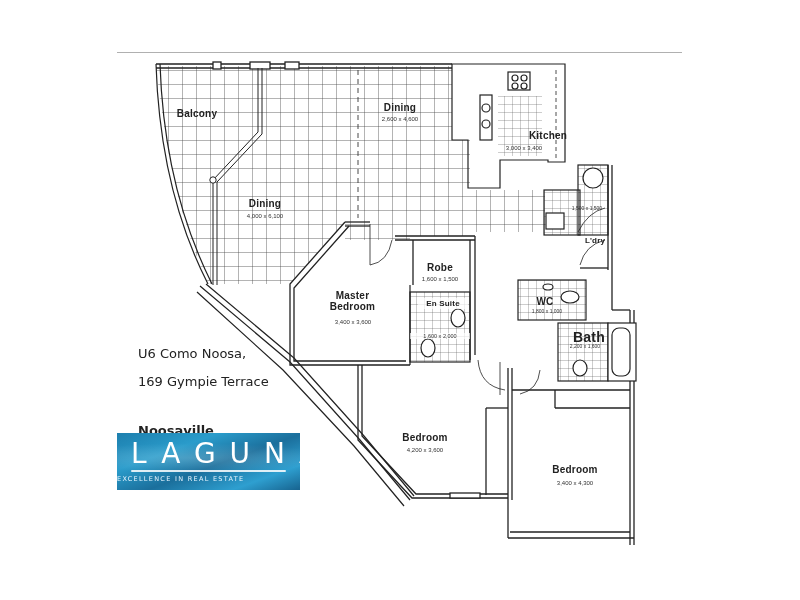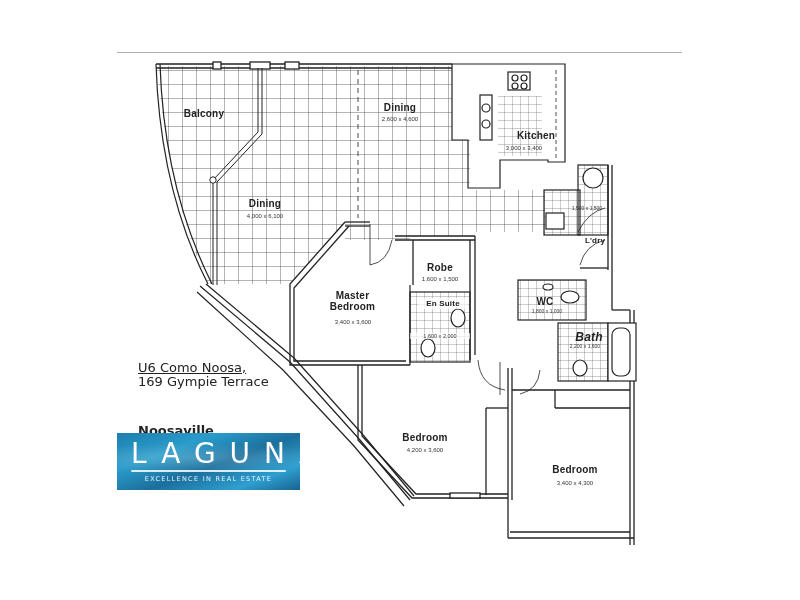--- a/index.html
+++ b/index.html
@@ -10,21 +10,21 @@
   .room-dim { position: absolute; font-family: "Liberation Sans", sans-serif; font-size: 6px; color: #333; text-align: center; white-space: nowrap; }
   .addr { position: absolute; left: 138px; font-family: "DejaVu Sans", sans-serif; font-size: 13px; color: #222; }
   .logo { position: absolute; left: 117px; top: 433px; width: 183px; height: 57px;
           background: linear-gradient(160deg, #1d7fae 0%, #2a9ccb 30%, #1b6f9c 55%, #2e9fd0 80%, #17638f 100%);
           overflow: hidden; }
   .logo::before { content: ""; position: absolute; left: -20px; top: 10px; width: 240px; height: 30px;
           background: radial-gradient(ellipse at 40% 50%, rgba(255,255,255,0.18), rgba(255,255,255,0) 70%); }
   .logo-word { position: absolute; left: 0; top: 4px; width: 100%; text-align: center; color: #ffffff;
           font-family: "DejaVu Sans", sans-serif; font-size: 28px; letter-spacing: 14px; text-indent: 14px; font-weight: normal; }
   .logo-swoosh { position: absolute; left: 14px; top: 37px; width: 155px; height: 2px; background: rgba(255,255,255,0.85); border-radius: 2px; }
-  .logo-tag { position: absolute; left: 0; top: 42px; width: 100%; text-align: center; color: #e8f6ff;
+  .logo-tag { position: absolute; left: 0; top: 42px; width: 100%; color: #e8f6ff;
           font-family: "DejaVu Sans", sans-serif; font-size: 6.5px; letter-spacing: 1.3px; }
 </style>
 </head>
 <body>
 
 <div class="topline"></div>
 
 <svg class="plan" width="800" height="600" viewBox="0 0 800 600">
   <defs>
     <pattern id="tile" width="14" height="14" patternUnits="userSpaceOnUse">
@@ -152,26 +152,26 @@
   <g stroke="#222" stroke-width="1.3" fill="none">
     <line x1="512" y1="390" x2="630" y2="390"></line>
     <line x1="555" y1="390" x2="555" y2="408"></line>
     <line x1="555" y1="408" x2="630" y2="408"></line>
     <line x1="510" y1="532" x2="630" y2="532"></line>
     <line x1="508" y1="538" x2="634" y2="538"></line>
     <line x1="508" y1="500" x2="508" y2="538"></line>
   </g>
 </svg>
 
-<div class="room-label" style="left:169px;top:108px;width:70px;">Balcony</div>
+<div class="room-label" style="left:162px;top:108px;width:70px;">Balcony</div>
 
 <div class="room-label" style="left:365px;top:102px;width:70px;">Dining</div>
 <div class="room-dim" style="left:365px;top:116px;width:70px;">2,600 x 4,600</div>
 
-<div class="room-label" style="left:506px;top:130px;width:60px;">Kitchen</div>
+<div class="room-label" style="left:518px;top:130px;width:60px;">Kitchen</div>
 <div class="room-dim" style="left:492px;top:145px;width:64px;">3,000 x 3,400</div>
 
 <div class="room-label" style="left:235px;top:198px;width:60px;">Dining</div>
 <div class="room-dim" style="left:232px;top:213px;width:66px;">4,000 x 6,100</div>
 
 <div class="room-label" style="left:575px;top:196px;width:40px;font-size:8px;margin-top:39px;">L'dry</div>
 <div class="room-dim" style="left:562px;top:205px;width:50px;font-size:5px;">1,500 x 1,500</div>
 
 <div class="room-label" style="left:415px;top:262px;width:50px;">Robe</div>
 <div class="room-dim" style="left:412px;top:276px;width:56px;">1,600 x 1,500</div>
@@ -179,30 +179,30 @@
 <div class="room-label" style="left:315px;top:290px;width:75px;white-space:pre-line;">Master
 Bedroom</div>
 <div class="room-dim" style="left:320px;top:319px;width:66px;">3,400 x 3,600</div>
 
 <div class="room-label" style="left:418px;top:298px;width:50px;font-size:8px;background:rgba(255,255,255,0.7);text-align:center;">En Suite</div>
 <div class="room-dim" style="left:410px;top:333px;width:60px;font-size:5.5px;background:rgba(255,255,255,0.7);">1,600 x 2,000</div>
 
 <div class="room-label" style="left:530px;top:296px;width:30px;font-size:10px;">WC</div>
 <div class="room-dim" style="left:522px;top:308px;width:50px;font-size:5px;">1,800 x 1,000</div>
 
-<div class="room-label" style="left:572px;top:332px;width:34px;font-size:12px;font-style:italic;">Bath</div>
+<div class="room-label" style="left:572px;top:332px;width:34px;font-size:14px;">Bath</div>
 <div class="room-dim" style="left:560px;top:343px;width:50px;font-size:5px;">2,200 x 1,600</div>
 
 <div class="room-label" style="left:395px;top:432px;width:60px;">Bedroom</div>
 <div class="room-dim" style="left:392px;top:447px;width:66px;">4,200 x 3,600</div>
 
 <div class="room-label" style="left:545px;top:464px;width:60px;">Bedroom</div>
 <div class="room-dim" style="left:542px;top:480px;width:66px;">3,400 x 4,300</div>
 
-<div class="addr" style="top:360px;text-decoration:underline;">U6 Como Noosa,</div>
+<div class="addr" style="top:346px;">U6 Como Noosa,</div>
 <div class="addr" style="top:374px;text-align:center;">169 Gympie Terrace</div>
 <div class="addr" style="top:423px;font-weight:bold;">Noosaville</div>
 
 <div class="logo">
   <div class="logo-word">LAGUNA</div>
   <div class="logo-swoosh"></div>
   <div class="logo-tag">EXCELLENCE IN REAL ESTATE</div>
 </div>
 
 </body></html>

